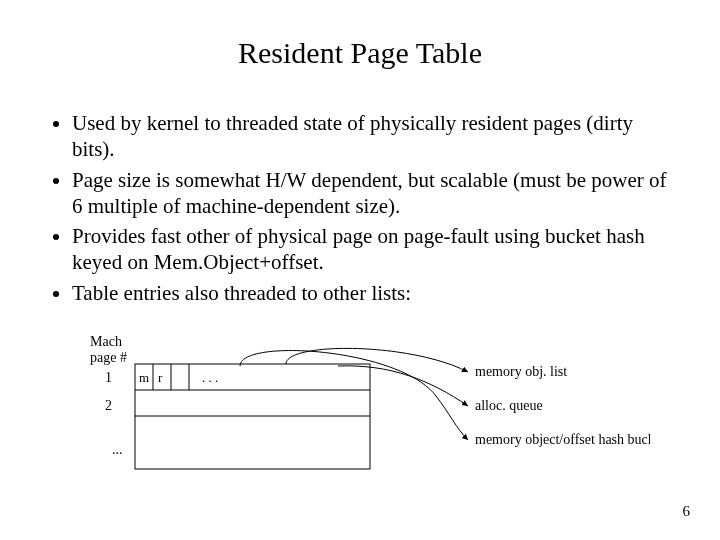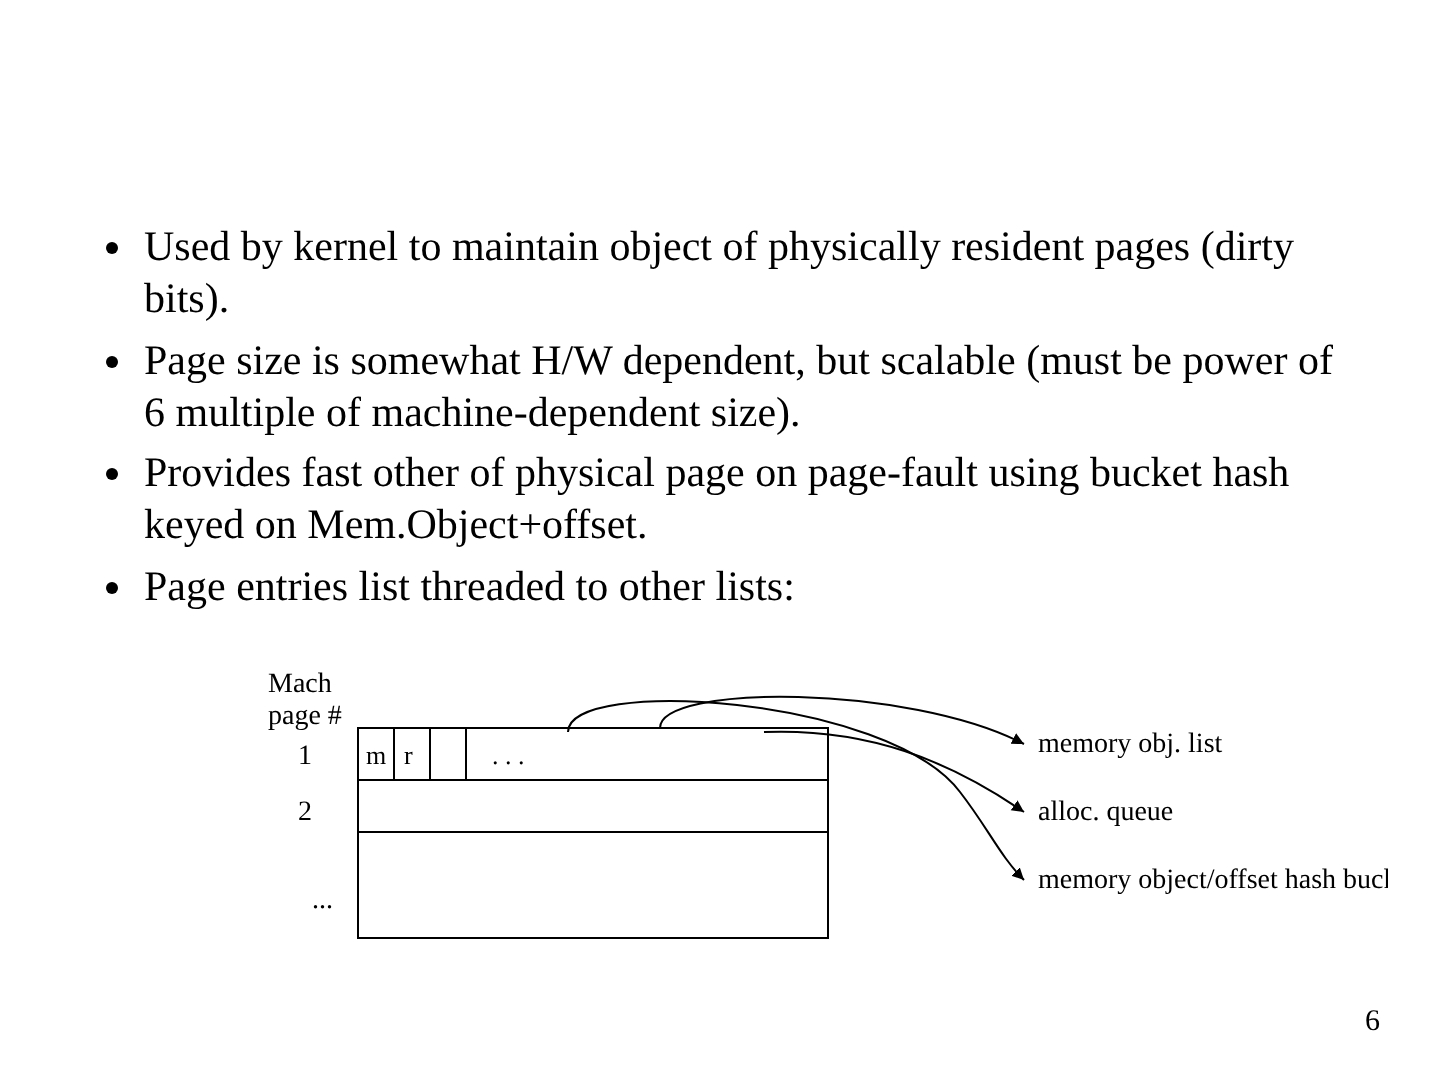--- a/index.html
+++ b/index.html
@@ -40,41 +40,41 @@
   }
   .body li {
     margin-bottom: 4px;
   }
   .diagram {
     position: absolute;
     left: 90px;
     top: 334px;
     width: 560px;
     height: 160px;
-    margin-left: 44px;
   }
   .pagenum {
     position: absolute;
     right: 30px;
     bottom: 20px;
     font-size: 15px;
   }
 </style>
 </head>
 <body>
 
 <div class="slide">
 
+  <div class="title">Resident Page Table</div>
 
   <div class="body">
     <ul>
-      <li>Used by kernel to maintain object of physically resident pages (dirty bits).</li>
+      <li>Used by kernel to threaded state of physically resident pages (dirty bits).</li>
       <li>Page size is somewhat H/W dependent, but scalable (must be power of 6 multiple of machine-dependent size).</li>
       <li>Provides fast other of physical page on page-fault using bucket hash keyed on Mem.Object+offset.</li>
-      <li>Page entries list threaded to other lists:</li>
+      <li>Table entries also threaded to other lists:</li>
     </ul>
   </div>
 
   <div class="diagram">
     <svg width="560" height="160" viewBox="0 0 560 160">
 
       <text x="0" y="12" font-family="Times New Roman" font-size="14">Mach</text>
       <text x="0" y="28" font-family="Times New Roman" font-size="14">page #</text>
       <text x="15" y="48" font-family="Times New Roman" font-size="14">1</text>
       <text x="15" y="76" font-family="Times New Roman" font-size="14">2</text>

